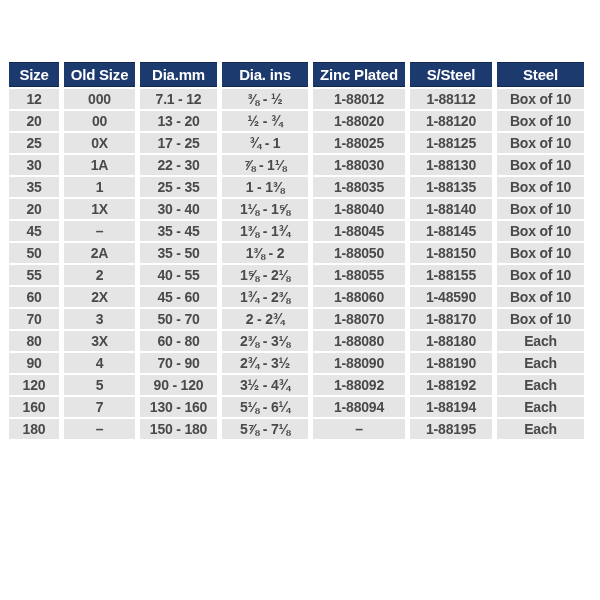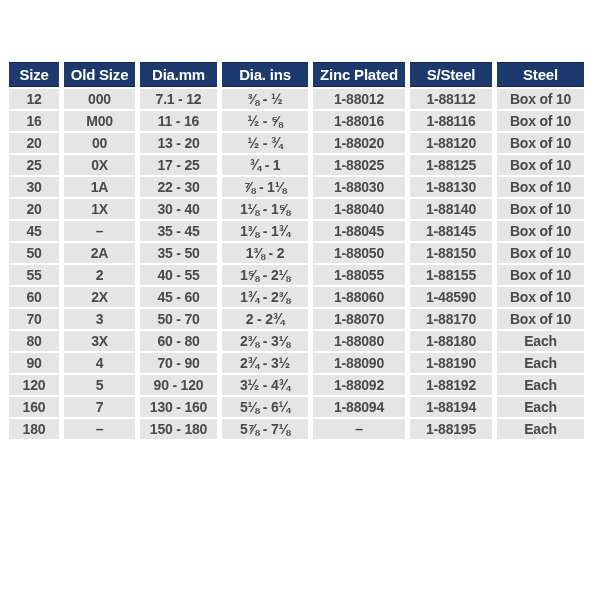--- a/index.html
+++ b/index.html
@@ -79,29 +79,20 @@
         <tr>
           <td>12</td>
           <td>000</td>
           <td>7.1 - 12</td>
           <td>⅜ - ½</td>
           <td>1-88012</td>
           <td>1-88112</td>
           <td>Box of 10</td>
         </tr>
         <tr>
-          <td>16</td>
-          <td>M00</td>
-          <td>11 - 16</td>
-          <td>½ - ⅝</td>
-          <td>1-88016</td>
-          <td>1-88116</td>
-          <td>Box of 10</td>
-        </tr>
-        <tr>
           <td>20</td>
           <td>00</td>
           <td>13 - 20</td>
           <td>½ - ¾</td>
           <td>1-88020</td>
           <td>1-88120</td>
           <td>Box of 10</td>
         </tr>
         <tr>
           <td>25</td>
@@ -115,20 +106,29 @@
         <tr>
           <td>30</td>
           <td>1A</td>
           <td>22 - 30</td>
           <td>⅞ - 1⅛</td>
           <td>1-88030</td>
           <td>1-88130</td>
           <td>Box of 10</td>
         </tr>
         <tr>
+          <td>35</td>
+          <td>1</td>
+          <td>25 - 35</td>
+          <td>1 - 1⅜</td>
+          <td>1-88035</td>
+          <td>1-88135</td>
+          <td>Box of 10</td>
+        </tr>
+        <tr>
           <td>20</td>
           <td>1X</td>
           <td>30 - 40</td>
           <td>1⅛ - 1⅝</td>
           <td>1-88040</td>
           <td>1-88140</td>
           <td>Box of 10</td>
         </tr>
         <tr>
           <td>45</td>

